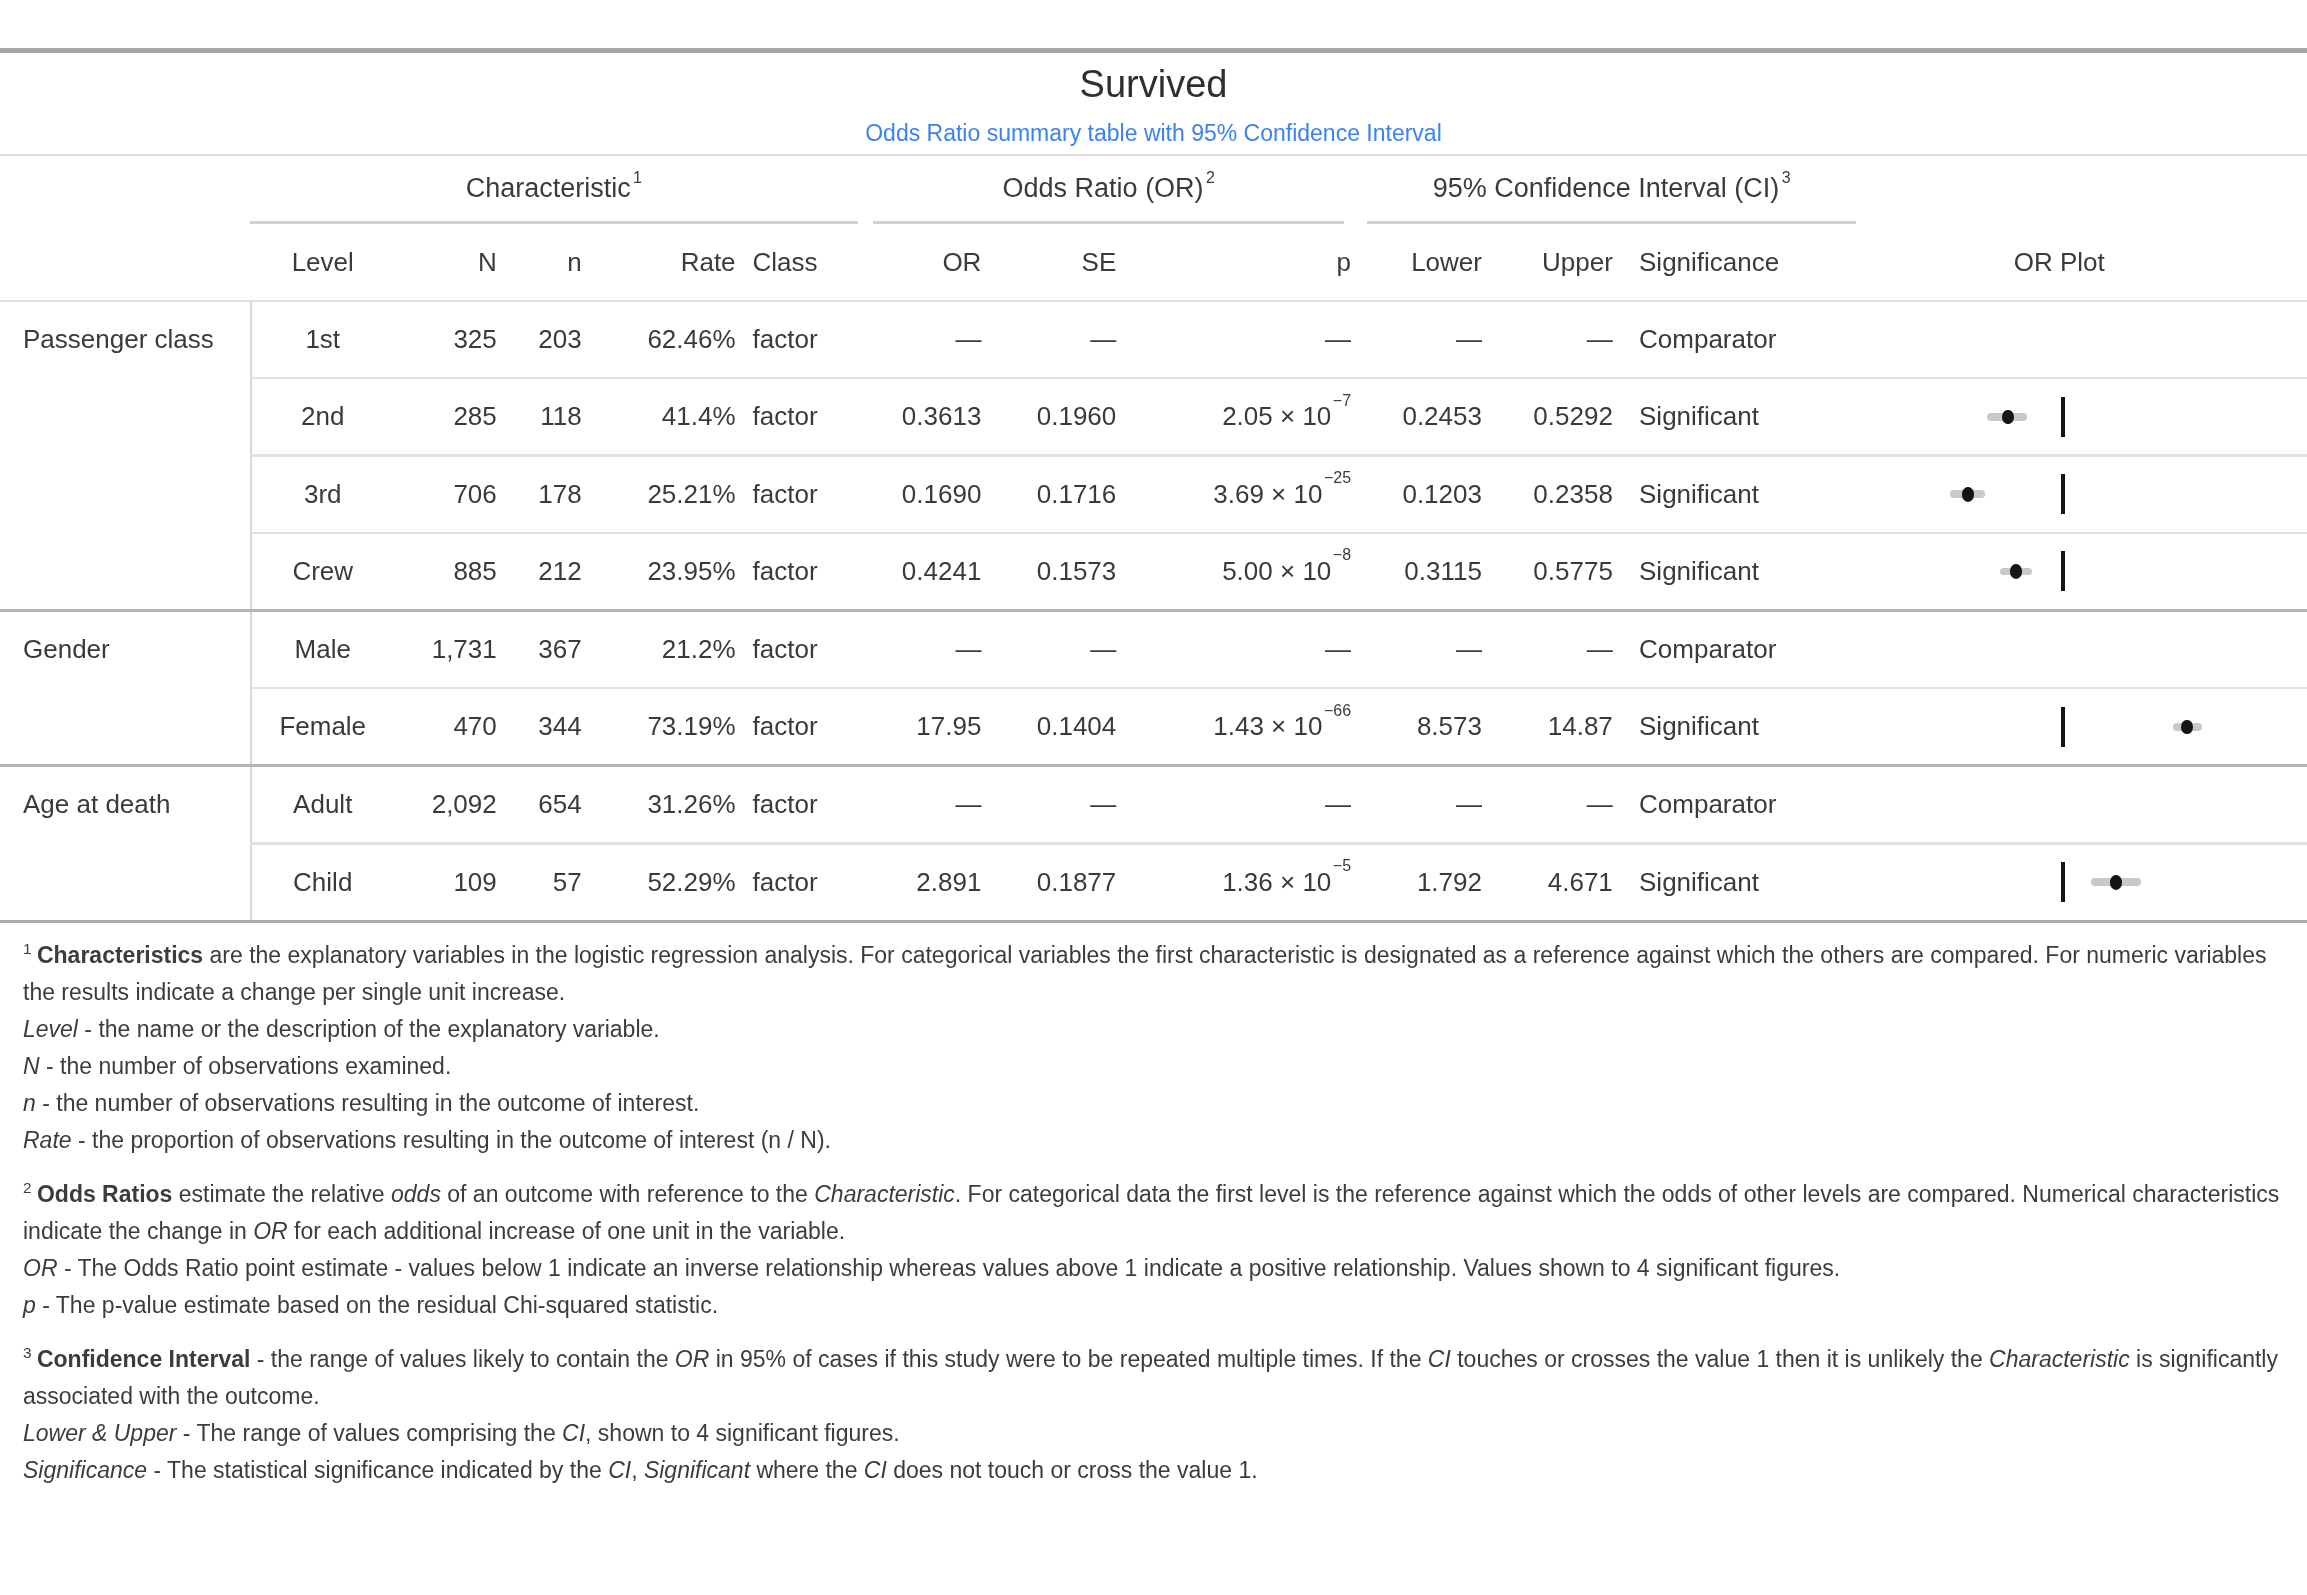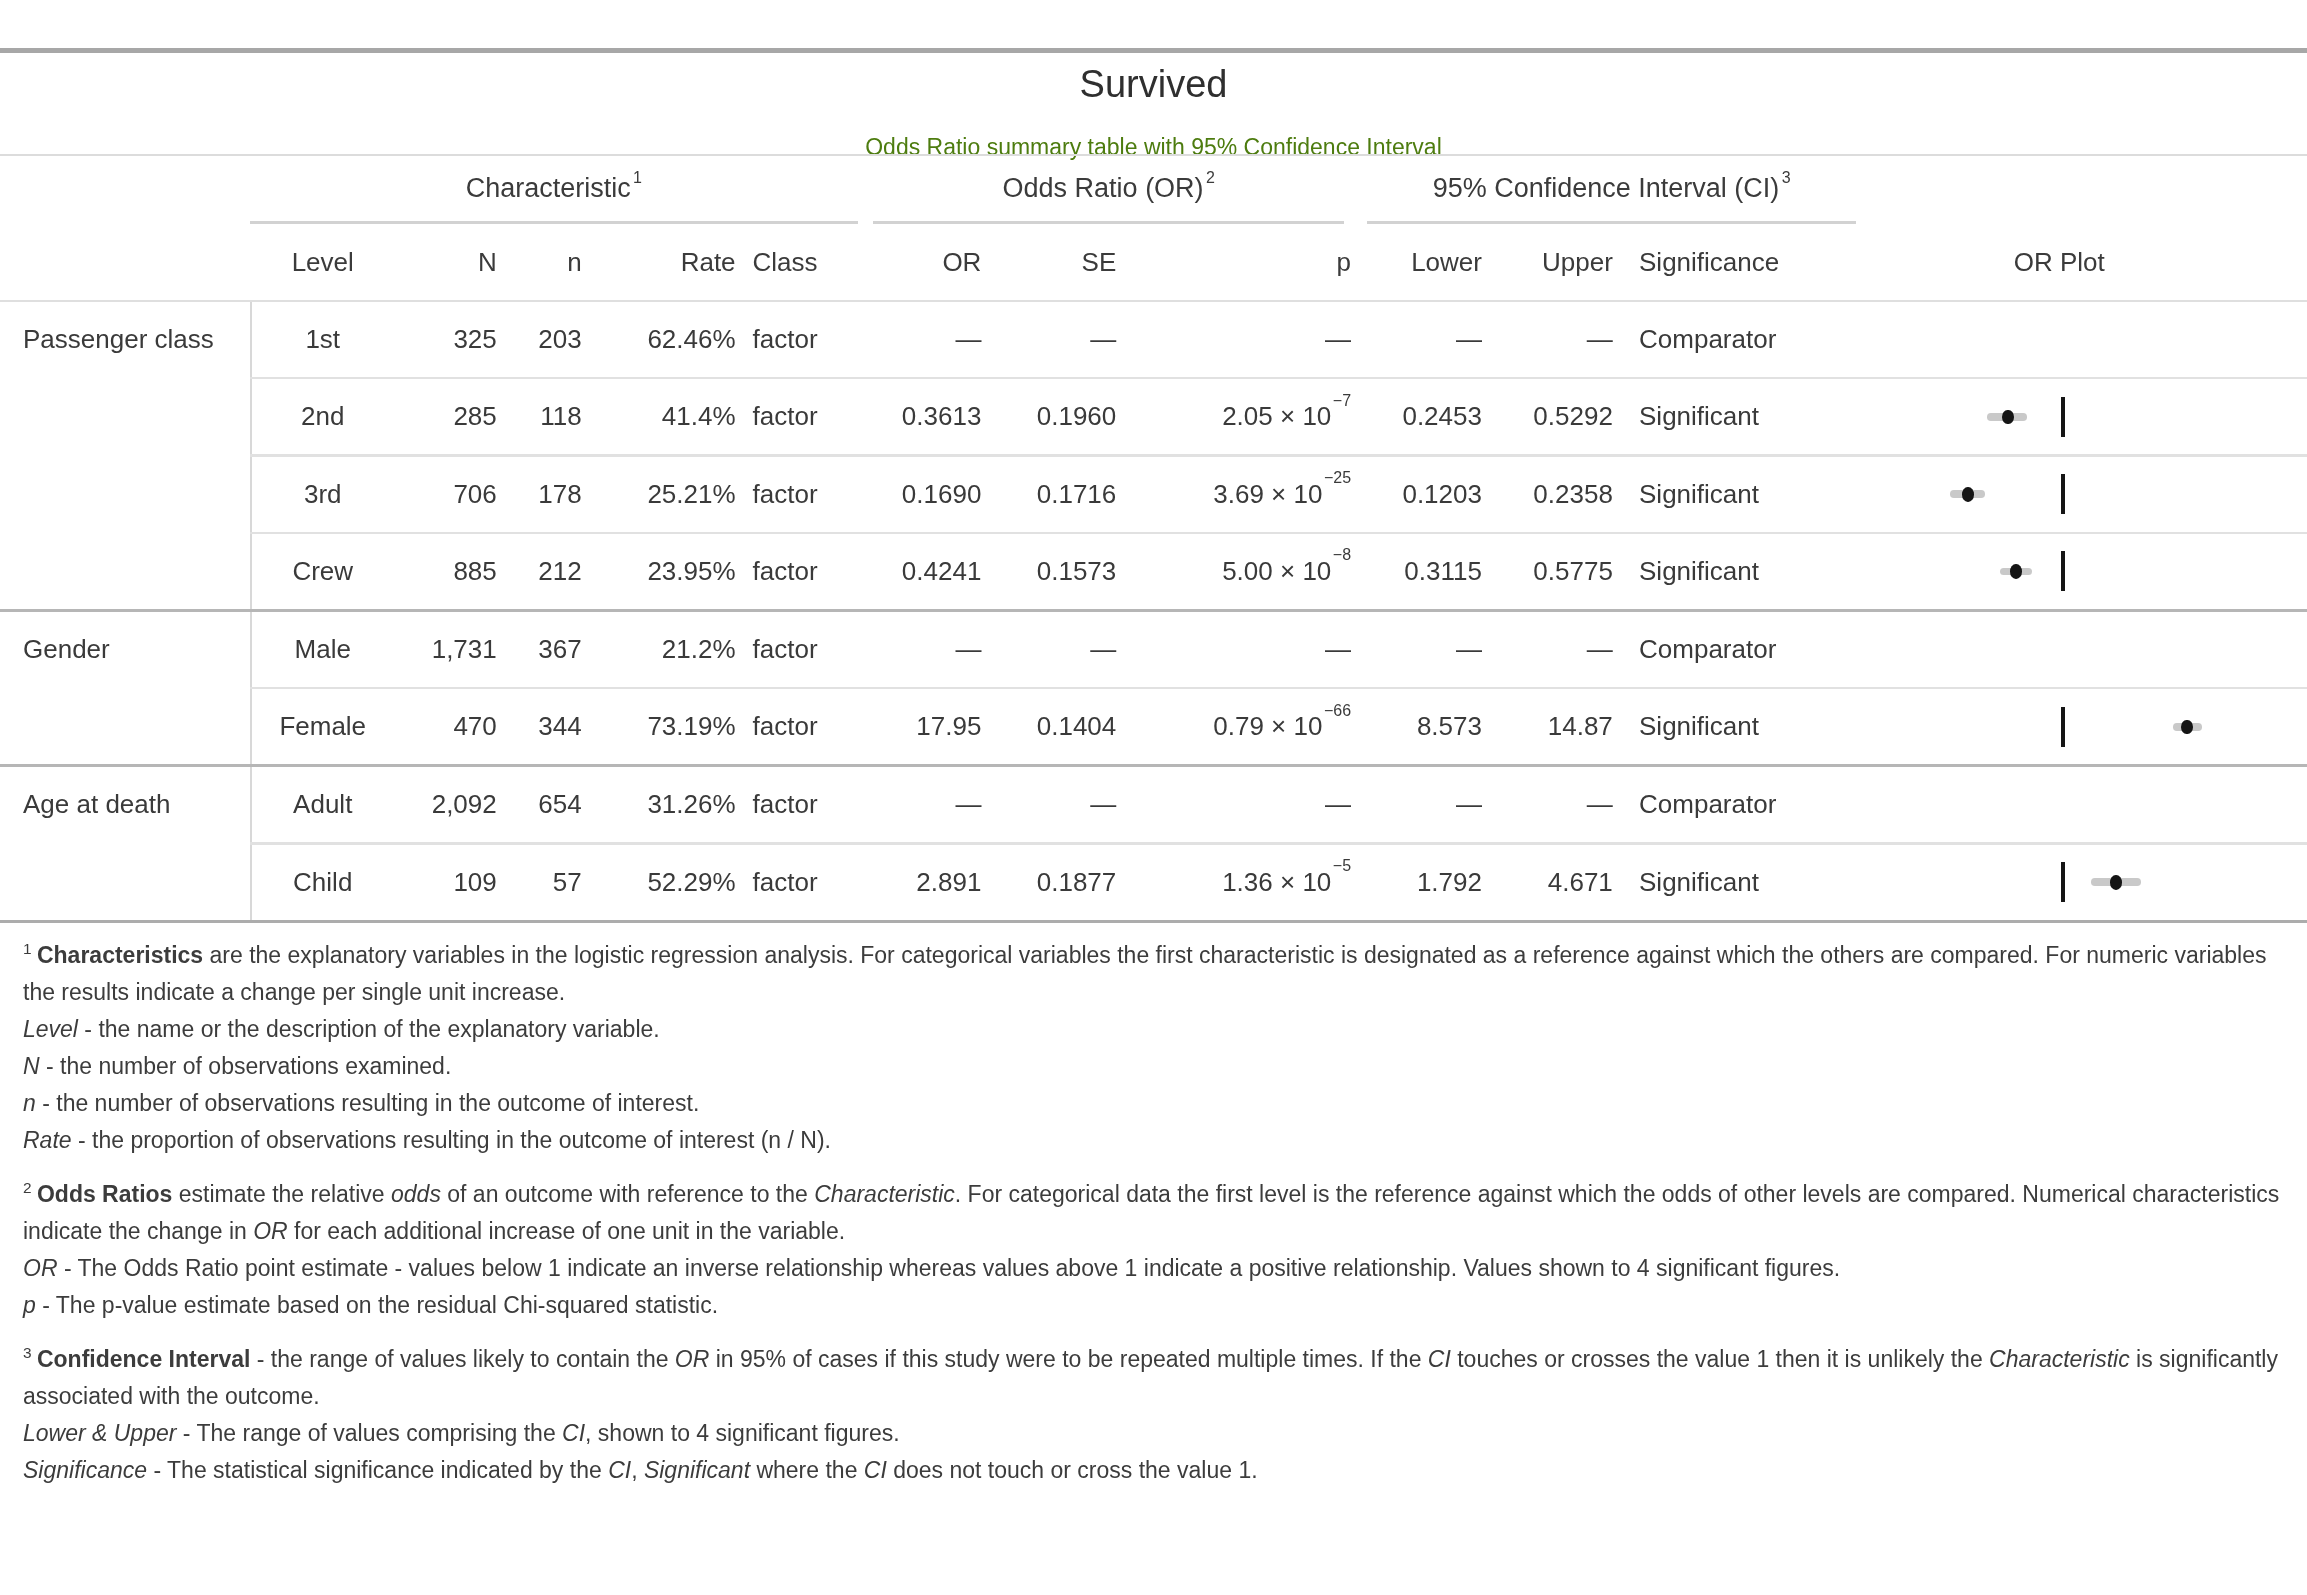--- a/index.html
+++ b/index.html
@@ -2,21 +2,21 @@
 <html style="font-size:12.3px"><head>
 <meta charset="utf-8">
 <style>
   html,body{margin:0;padding:0;background:#fff;}
   #page{position:relative;width:2307px;height:1560px;background:#ffffff;overflow:hidden;
         font-family:"Liberation Sans","DejaVu Sans",sans-serif;color:#3a3a3a;}
   .topline{position:absolute;left:0;top:48px;width:2307px;height:4.6px;background:#a7a7a7;}
   .botline{position:absolute;left:0;top:1566px;width:2307px;height:6.2px;background:#a7a7a7;}
   .titleblock{position:absolute;left:0;top:60px;width:2307px;text-align:center;}
   .title{font-size:38px;line-height:48px;color:#2f2f2f;font-weight:400;}
-  .subtitle{font-size:23px;line-height:31px;color:#4d7c0f;margin-top:24px;}
+  .subtitle{font-size:23px;line-height:31px;color:#3b82f6;margin-top:10px;}
   .subline{position:absolute;left:0;top:154px;width:2307px;height:2.3px;background:#dcdcdc;}
 
   .grouprow{position:absolute;left:0;top:156px;width:2307px;height:68px;display:flex;font-size:27px;color:#3b3b3b;}
   .ghspacer{box-sizing:border-box;}
   .ghcell{box-sizing:border-box;height:100%;display:flex;align-items:center;justify-content:center;
           border-bottom:3.1px solid #d2d2d2;}
   .gsup{font-size:16px;position:relative;top:-10.8px;margin-left:2.3px;}
 
   .colrow{position:absolute;left:0;top:224px;width:2307px;height:78px;display:flex;align-items:center;
           box-sizing:border-box;border-bottom:2.3px solid #dfdfdf;font-size:26px;color:#3b3b3b;}
@@ -195,21 +195,21 @@
       <div class="sep-partial"></div>
       <div class="trow">
         <div class="cell w-grp l cell-grp"></div>
         <div class="cell w-level c">Female</div>
         <div class="cell w-N r">470</div>
         <div class="cell w-n r">344</div>
         <div class="cell w-rate r">73.19%</div>
         <div class="cell w-class l cell-class">factor</div>
         <div class="cell w-or r">17.95</div>
         <div class="cell w-se r">0.1404</div>
-        <div class="cell w-p r"><span>0.79 × 10</span><sup class="psup">−66</sup></div>
+        <div class="cell w-p r"><span>1.43 × 10</span><sup class="psup">−66</sup></div>
         <div class="cell w-lower r">8.573</div>
         <div class="cell w-upper r">14.87</div>
         <div class="cell w-sig l cell-sig">Significant</div>
         <div class="cell w-plot c plotcell">
           <div class="ref" style="left: 250px;"></div>
           <div class="ci" style="left: 362px; width: 29px;"></div>
           <div class="dot" style="left: 376px;"></div>
         </div>
       </div>
       <div class="sep-group"></div>

